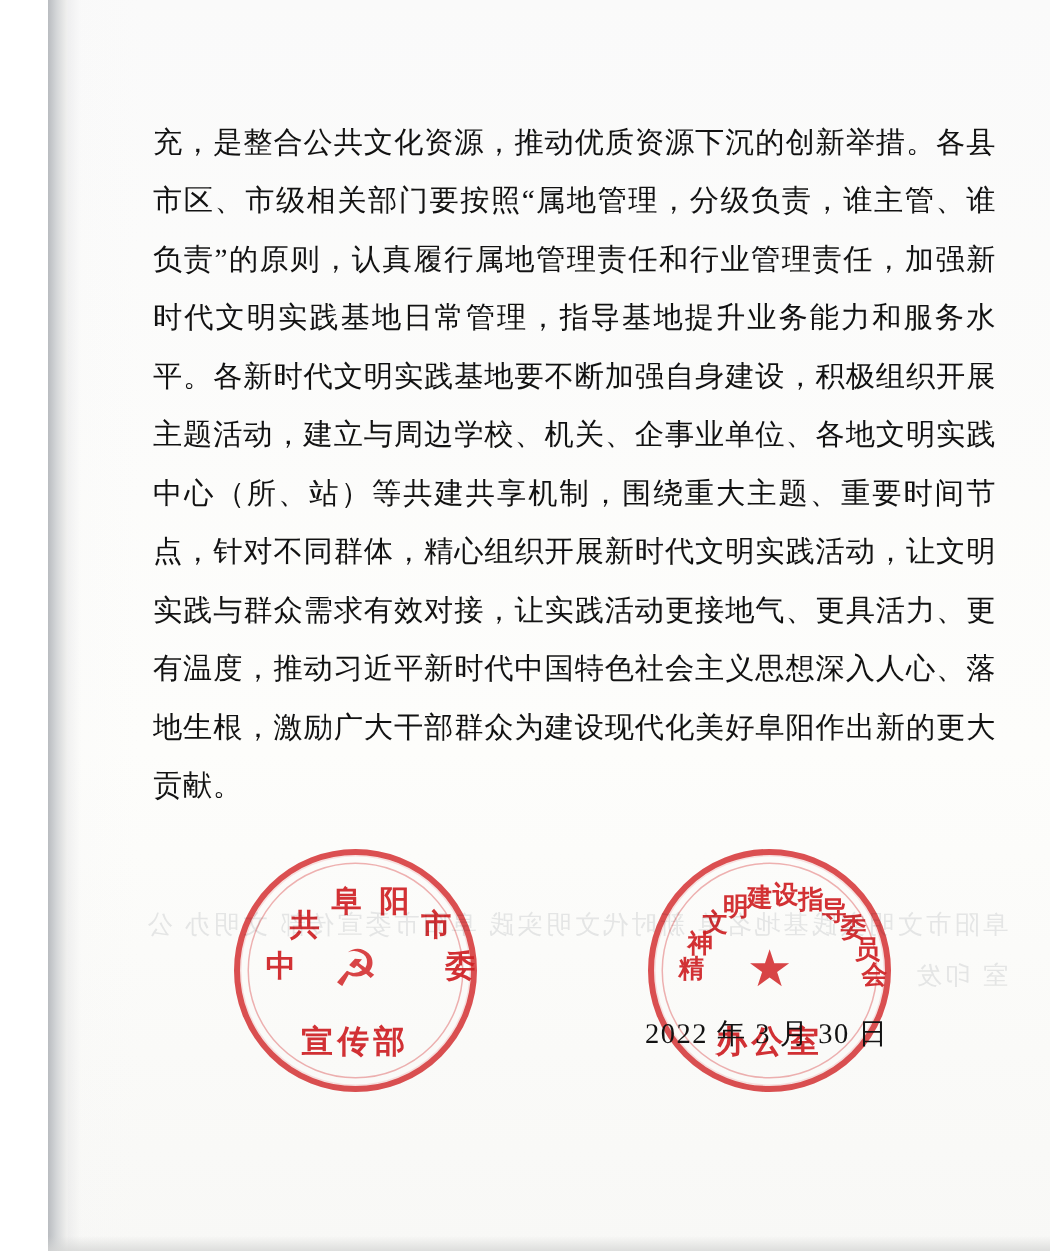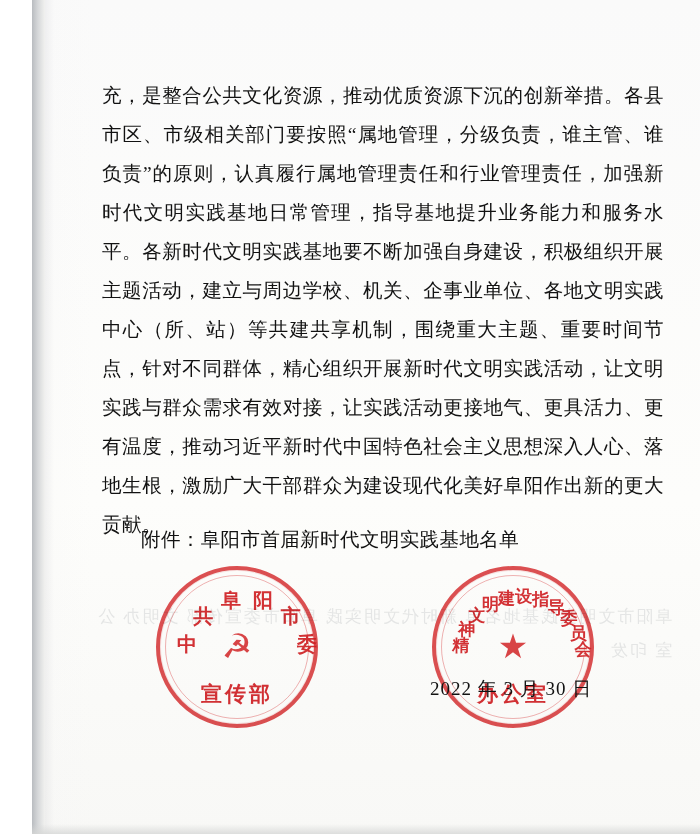--- a/index.html
+++ b/index.html
@@ -186,21 +186,20 @@
 
 <div class="page">
   <div class="paper-tint"></div>
   <div class="paper-edge"></div>
   <div class="paper-bottom"></div>
 
   <div class="body-text">
     <p>充，是整合公共文化资源，推动优质资源下沉的创新举措。各县市区、市级相关部门要按照“属地管理，分级负责，谁主管、谁负责”的原则，认真履行属地管理责任和行业管理责任，加强新时代文明实践基地日常管理，指导基地提升业务能力和服务水平。各新时代文明实践基地要不断加强自身建设，积极组织开展主题活动，建立与周边学校、机关、企事业单位、各地文明实践中心（所、站）等共建共享机制，围绕重大主题、重要时间节点，针对不同群体，精心组织开展新时代文明实践活动，让文明实践与群众需求有效对接，让实践活动更接地气、更具活力、更有温度，推动习近平新时代中国特色社会主义思想深入人心、落地生根，激励广大干部群众为建设现代化美好阜阳作出新的更大贡献。</p>
   </div>
 
-  <div class="attachment">附件：阜阳市首届新时代文明实践基地名单</div>
 
   <div class="ghost">
     阜阳市文明实践基地名单 新时代文明实践 阜阳市委宣传部 文明办 公室 印发
   </div>
 
   <div class="seal" id="seal-left">
     <div class="seal-ring"></div>
     <div class="seal-ring-inner"></div>
     <div class="seal-star">☭</div>
     <div class="seal-char" style="transform: rotate(-75deg) translate(0,-62px) rotate(75deg);">中</div>

